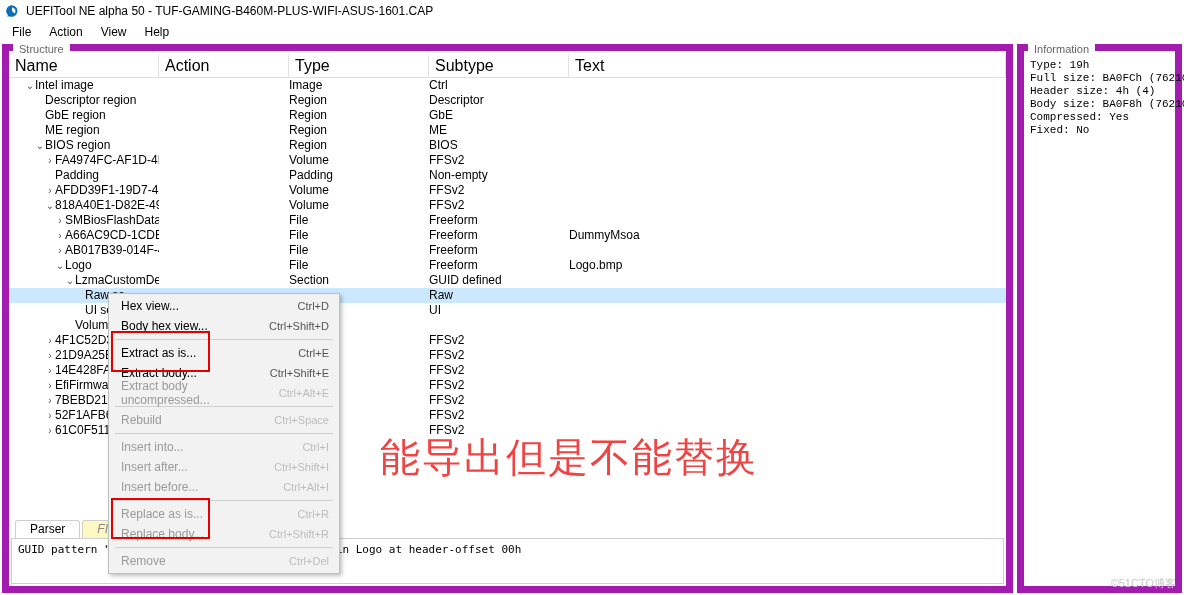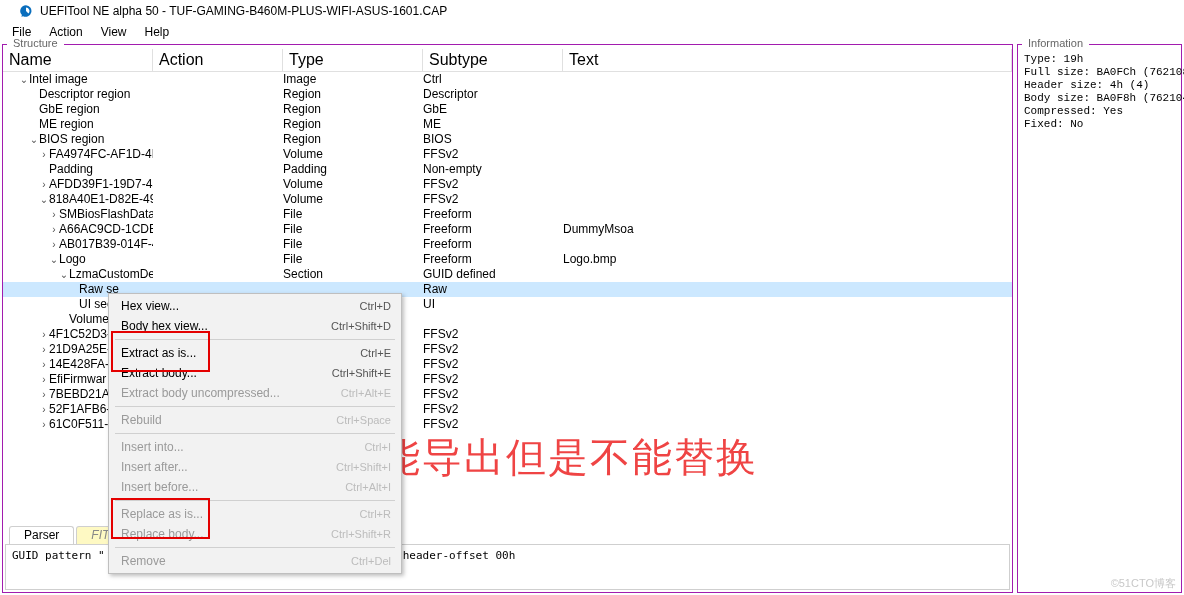--- a/index.html
+++ b/index.html
@@ -10,21 +10,21 @@
     color: #000;
     width: 1184px;
     height: 595px;
     overflow: hidden;
     position: relative;
   }
   .titlebar {
     height: 22px;
     display: flex;
     align-items: center;
-    padding-left: 18px;
+    padding-left: 4px;
     background: #fff;
     color: #000;
     font-size: 12px;
   }
   .titlebar .icon {
     width: 16px; height: 16px; margin-right: 6px;
     display:flex;align-items:center;justify-content:center;
     color:#0a6ebd;
   }
   .menubar {
@@ -35,21 +35,21 @@
     gap: 2px;
     background: #fff;
   }
   .menubar .item { padding: 1px 8px; cursor: default; }
   .workspace {
     position: absolute;
     top: 42px; left: 0; right: 0; bottom: 0;
     display: flex;
   }
   .panel {
-    border: 1px solid #a21caf;
+    border: 7px solid #a21caf;
     margin: 2px;
     display: flex;
     flex-direction: column;
     font-family: "Segoe UI", sans-serif;
   }
   .panel-title {
     font-size: 11px;
     color: #666;
     padding: 0 6px;
     margin-top: -8px;
@@ -132,21 +132,21 @@
     font-family: Consolas, monospace;
     font-size:11px;
     padding:4px 6px;
     overflow:hidden;
     white-space:nowrap;
   }
   
   .ctxmenu {
     position:absolute;
     left:108px;
-    width:294px;
+    width:232px;
     background:#f2f2f2;
     border:1px solid #bfbfbf;
     box-shadow:2px 2px 4px rgba(0,0,0,.25);
     font-size:12px;
     z-index:20;
     padding:2px 0;
   }
   .ctxitem { display:flex; align-items:center; height:20px; padding:0 10px 0 12px; }
   .ctxitem .lbl { flex:1; }
   .ctxitem .sc  { color:#555; font-size:11px;}

